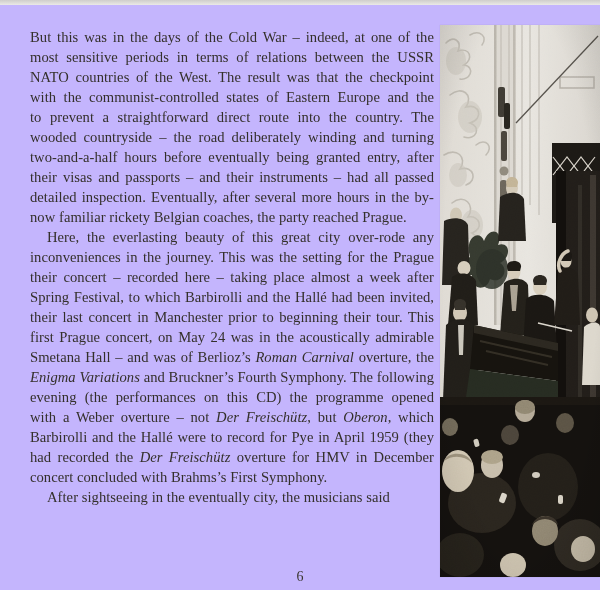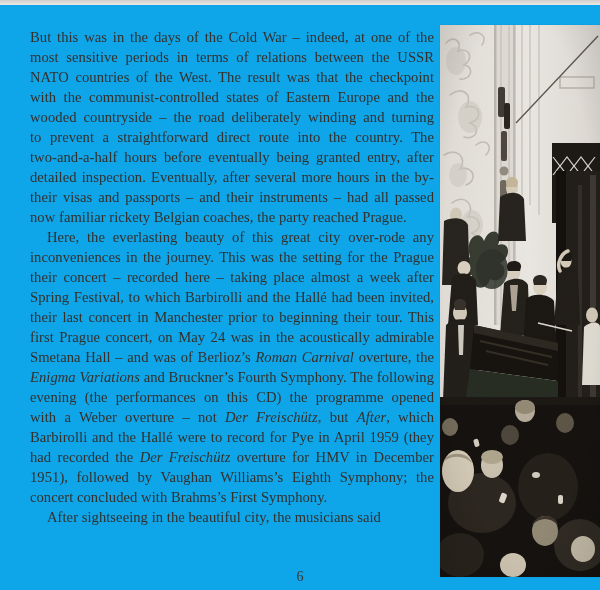--- a/index.html
+++ b/index.html
@@ -1,19 +1,19 @@
 <!DOCTYPE html>
 <html><head>
 <meta charset="utf-8">
 <style>
   * { margin: 0; padding: 0; box-sizing: border-box; }
   html, body { width: 600px; height: 590px; background: #ffffff; }
   .page {
     position: relative; width: 600px; height: 590px;
-    background: #0ea5e9; overflow: hidden;
+    background: #c4b5fd; overflow: hidden;
     font-family: "Liberation Serif", "DejaVu Serif", serif;
   }
   .top-edge {
     position: absolute; top: 0; left: 0; width: 600px; height: 5px;
     background: linear-gradient(#cfcecb, #eae9e6);
   }
   .text-column {
     position: absolute; left: 30px; top: 27px; width: 404px;
     font-size: 14.6px; line-height: 20px; color: #34302b;
     letter-spacing: 0.05px;
@@ -39,41 +39,40 @@
 <body>
 
 <div class="page">
   <div class="top-edge"></div>
 
   <div class="text-column">
       <div class="line">But this was in the days of the Cold War – indeed, at one of the</div>
       <div class="line">most sensitive periods in terms of relations between the USSR</div>
       <div class="line">NATO countries of the West. The result was that the checkpoint</div>
       <div class="line">with the communist-controlled states of Eastern Europe and the</div>
+      <div class="line">to prevent a straightforward direct route into the country. The</div>
       <div class="line">wooded countryside – the road deliberately winding and turning</div>
-      <div class="line">to prevent a straightforward direct route into the country. The</div>
       <div class="line">two-and-a-half hours before eventually being granted entry, after</div>
+      <div class="line">their visas and passports – and their instruments – had all passed</div>
       <div class="line">detailed inspection. Eventually, after several more hours in the by-</div>
-      <div class="line">their visas and passports – and their instruments – had all passed</div>
       <div class="line para-end">now familiar rickety Belgian coaches, the party reached Prague.</div>
       <div class="line indent">Here, the everlasting beauty of this great city over-rode any</div>
       <div class="line">inconveniences in the journey. This was the setting for the Prague</div>
       <div class="line">their concert – recorded here – taking place almost a week after</div>
       <div class="line">Spring Festival, to which Barbirolli and the Hallé had been invited,</div>
       <div class="line">their last concert in Manchester prior to beginning their tour. This</div>
       <div class="line">first Prague concert, on May 24 was in the acoustically admirable</div>
       <div class="line">Smetana Hall – and was of Berlioz’s <i>Roman Carnival</i> overture, the</div>
       <div class="line"><i>Enigma Variations</i> and Bruckner’s Fourth Symphony. The following</div>
       <div class="line">evening (the performances on this CD) the programme opened</div>
-      <div class="line">with a Weber overture – not <i>Der Freischütz</i>, but <i>After</i>, which</div>
+      <div class="line">with a Weber overture – not <i>Der Freischütz</i>, but <i>Oberon</i>, which</div>
       <div class="line">Barbirolli and the Hallé were to record for Pye in April 1959 (they</div>
       <div class="line">had recorded the <i>Der Freischütz</i> overture for HMV in December</div>
-      <div class="line">1951), followed by Vaughan Williams’s Eighth Symphony; the</div>
       <div class="line para-end">concert concluded with Brahms’s First Symphony.</div>
-      <div class="line para-end indent">After sightseeing in the beautiful city, the musicians said</div>
+      <div class="line para-end indent">After sightseeing in the eventually city, the musicians said</div>
     </div>
 
   <div class="photo" title="Black-and-white photograph of a formally dressed audience standing among ornate plasterwork, pilasters and a dark column in a concert hall, with a dense crowd seen from above in the foreground">
     <svg viewBox="0 0 160 552" preserveAspectRatio="none">
       <defs>
         <linearGradient id="wallg" x1="0" y1="0" x2="1" y2="0">
           <stop offset="0" stop-color="#dedad3"></stop>
           <stop offset="0.55" stop-color="#e8e5df"></stop>
           <stop offset="1" stop-color="#d9d5ce"></stop>
         </linearGradient>

